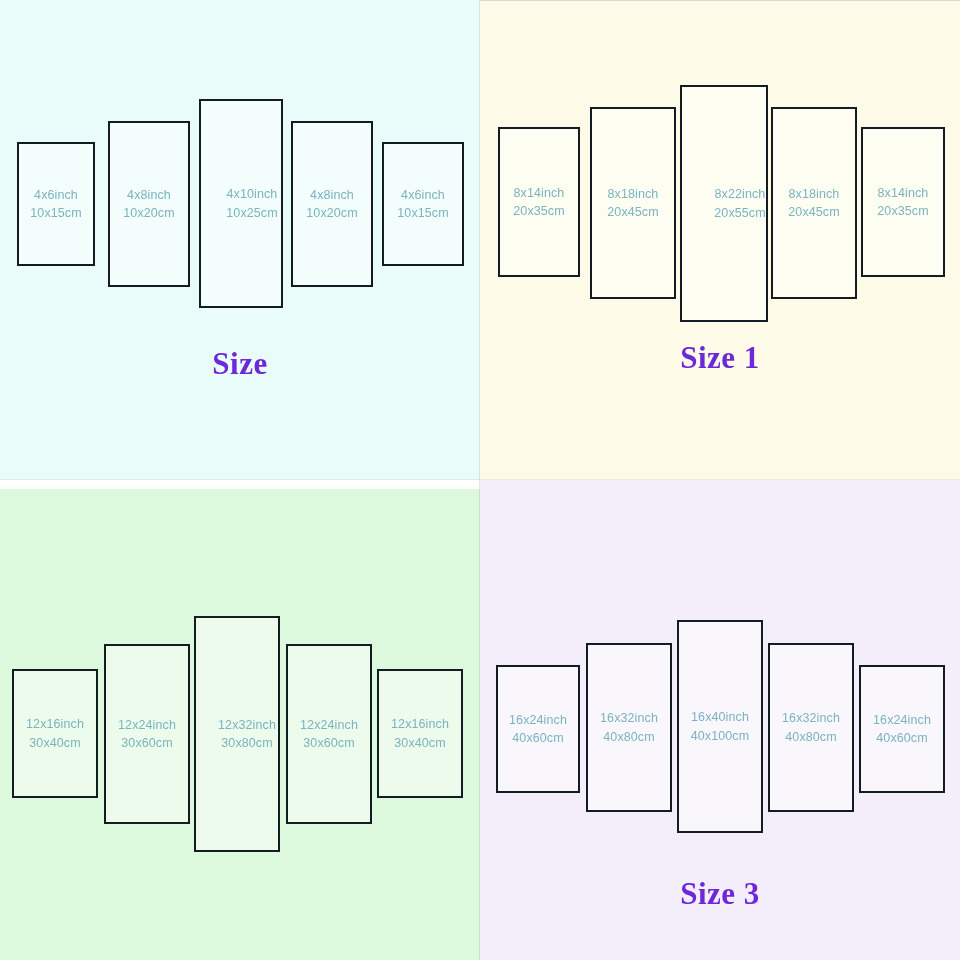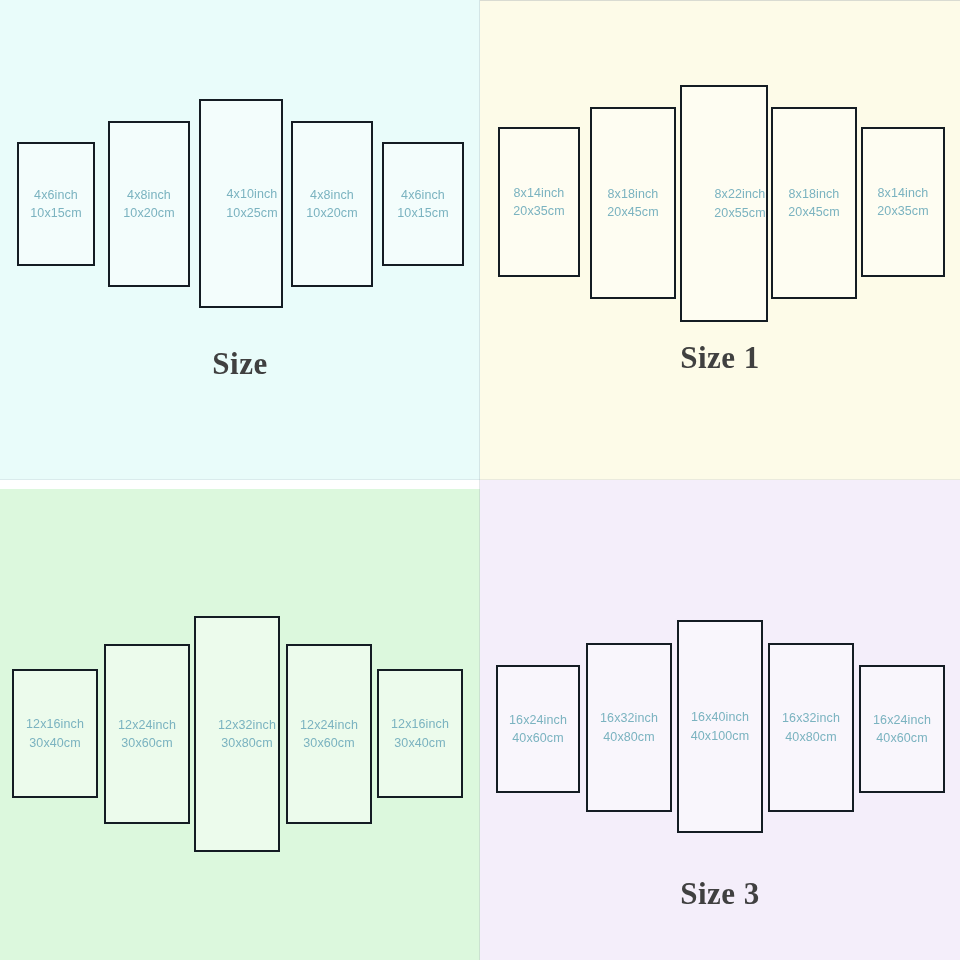--- a/index.html
+++ b/index.html
@@ -59,21 +59,21 @@
     display: block;
   }
   .quad-title {
     position: absolute;
     left: 0;
     width: 480px;
     text-align: center;
     font-family: "Liberation Serif", serif;
     font-weight: bold;
     font-size: 31px;
-    color: #404040;
+    color: #6d28d9;
     letter-spacing: 0.5px;
     user-select: none;
   }
   .q-tl .quad-title { top: 346px; }
   .q-tr .quad-title { top: 340px; }
   .q-bl .quad-title { top: 355px; }
   .q-br .quad-title { top: 353px; margin-top: 43px; }
 
   
   .hairline-v {

